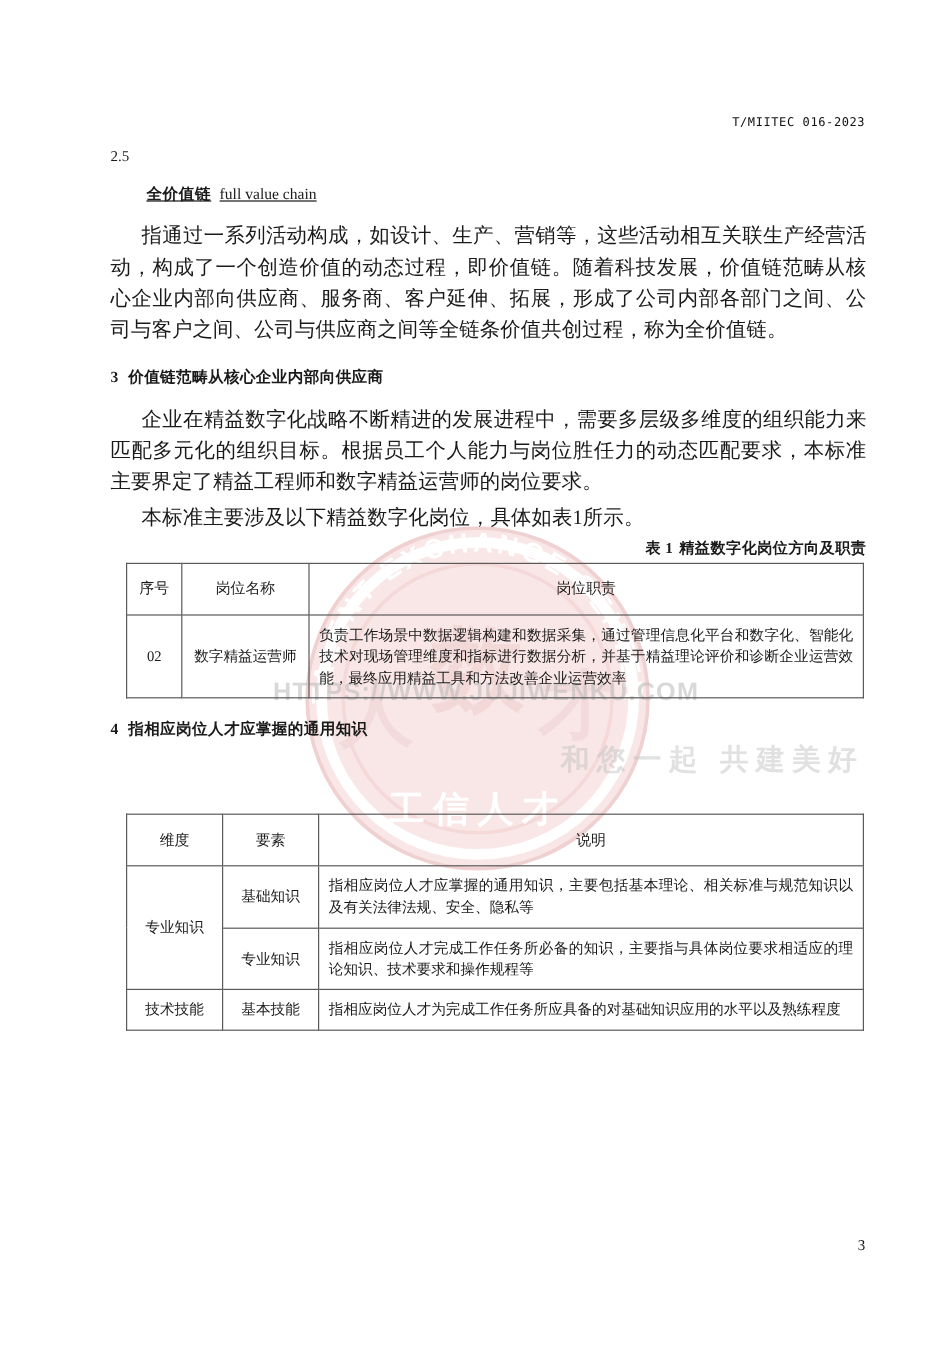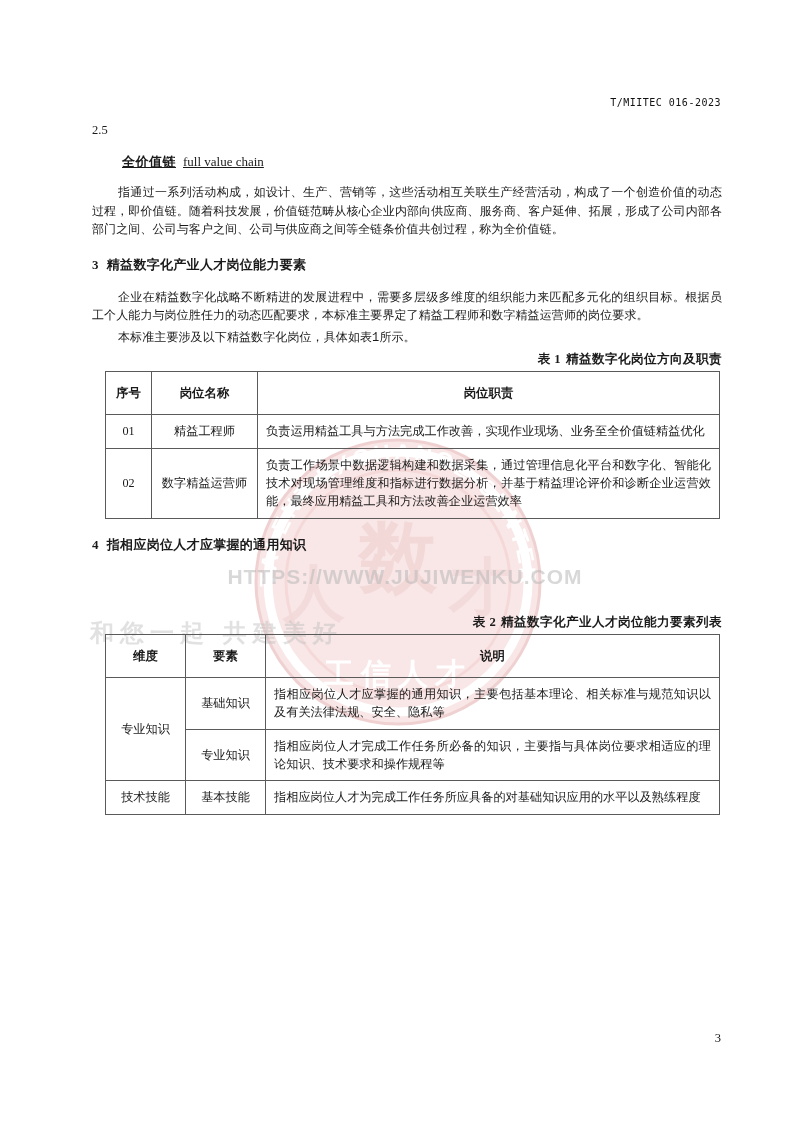--- a/index.html
+++ b/index.html
@@ -44,21 +44,21 @@
     letter-spacing: 1px;
     color: #b9b9b9;
     opacity: 0.55;
     white-space: nowrap;
   }
   .wm-cn {
     position: absolute;
     left: 90px;
     top: 617px;
     width: 630px;
-    text-align: left;
+    text-align: right;
     font-family: "Liberation Sans", sans-serif;
     font-size: 24px;
     font-weight: bold;
     letter-spacing: 6px;
     color: #c4c4c4;
     opacity: 0.5;
     white-space: nowrap;
   }
 
   
@@ -104,26 +104,25 @@
     letter-spacing: 0.5px;
   }
   .term-en {
     font-family: "Liberation Serif", serif;
     font-weight: normal;
     margin-left: 7px;
   }
 
   p.para {
     margin: 0 0 4px 0;
-    font-size: 12px;
+    font-size: 17px;
     line-height: 1.52;
     text-indent: 26px;
     text-align: justify;
     letter-spacing: 0.1px;
-    font-family: Liberation Mono, monospace;
   }
 
   h2.h-1 {
     font-family: "Liberation Sans", sans-serif;
     font-size: 13px;
     font-weight: bold;
     margin: 18px 0 16px 0;
     line-height: 1.2;
     letter-spacing: 0.3px;
   }
@@ -161,21 +160,21 @@
   table.doc td, table.doc th {
     border: 1px solid #5a5a5a;
     padding: 7px 8px;
     vertical-align: middle;
     line-height: 1.5;
     font-weight: normal;
     background: transparent;
   }
   table.doc thead th {
     font-family: "Liberation Sans", sans-serif;
-    font-weight: bold;
+    font-weight: normal;
     text-align: center;
     height: 30px;
     padding: 6px 8px;
     font-size: 12.4px;
   }
   td.c { text-align: center; }
   td.j { text-align: justify; }
 
   
   table.t1 { margin-top: 0; }
@@ -234,21 +233,21 @@
 
       <div class="clause-num">2.5</div>
 
       <div class="term-line">
         <span class="term-cn">全价值链</span><span class="term-en">full value chain</span>
       </div>
 
       <p class="para">指通过一系列活动构成，如设计、生产、营销等，这些活动相互关联生产经营活动，构成了一个创造价值的动态过程，即价值链。随着科技发展，价值链范畴从核心企业内部向供应商、服务商、客户延伸、拓展，形成了公司内部各部门之间、公司与客户之间、公司与供应商之间等全链条价值共创过程，称为全价值链。</p>
 
       <h2 class="h-1">
-        <span class="n">3</span><span>精益数字化产业人才岗位能力要素</span>
+        <span class="n">3</span><span>价值链范畴从核心企业内部向供应商</span>
       </h2>
 
       <p class="para">企业在精益数字化战略不断精进的发展进程中，需要多层级多维度的组织能力来匹配多元化的组织目标。根据员工个人能力与岗位胜任力的动态匹配要求，本标准主要界定了精益工程师和数字精益运营师的岗位要求。</p>
 
       <p class="para">本标准主要涉及以下精益数字化岗位，具体如表1所示。</p>
 
       <div class="tbl-cap">
         <span class="cn">表 1</span><span>精益数字化岗位方向及职责</span>
       </div>
 
@@ -260,41 +259,33 @@
           </colgroup>
         <thead>
           <tr>
             <th>序号</th>
             <th>岗位名称</th>
             <th>岗位职责</th>
           </tr>
         </thead>
         <tbody>
           <tr>
-            <td class="c">01</td>
-            <td class="c">精益工程师</td>
-            <td class="j">负责运用精益工具与方法完成工作改善，实现作业现场、业务至全价值链精益优化</td>
-          </tr>
-          <tr>
             <td class="c">02</td>
             <td class="c">数字精益运营师</td>
             <td class="j">负责工作场景中数据逻辑构建和数据采集，通过管理信息化平台和数字化、智能化技术对现场管理维度和指标进行数据分析，并基于精益理论评价和诊断企业运营效能，最终应用精益工具和方法改善企业运营效率</td>
           </tr>
         </tbody>
       </table>
 
       <h2 class="h-1">
         <span class="n">4</span><span>指相应岗位人才应掌握的通用知识</span>
       </h2>
 
       <div style="height:46px"></div>
 
-      <div class="tbl-cap">
-        <span class="cn">表 2</span><span>精益数字化产业人才岗位能力要素列表</span>
-      </div>
 
       <table class="doc t2">
         <colgroup>
             <col class="col-a">
             <col class="col-b">
             <col>
           </colgroup>
         <thead>
           <tr>
             <th>维度</th>

